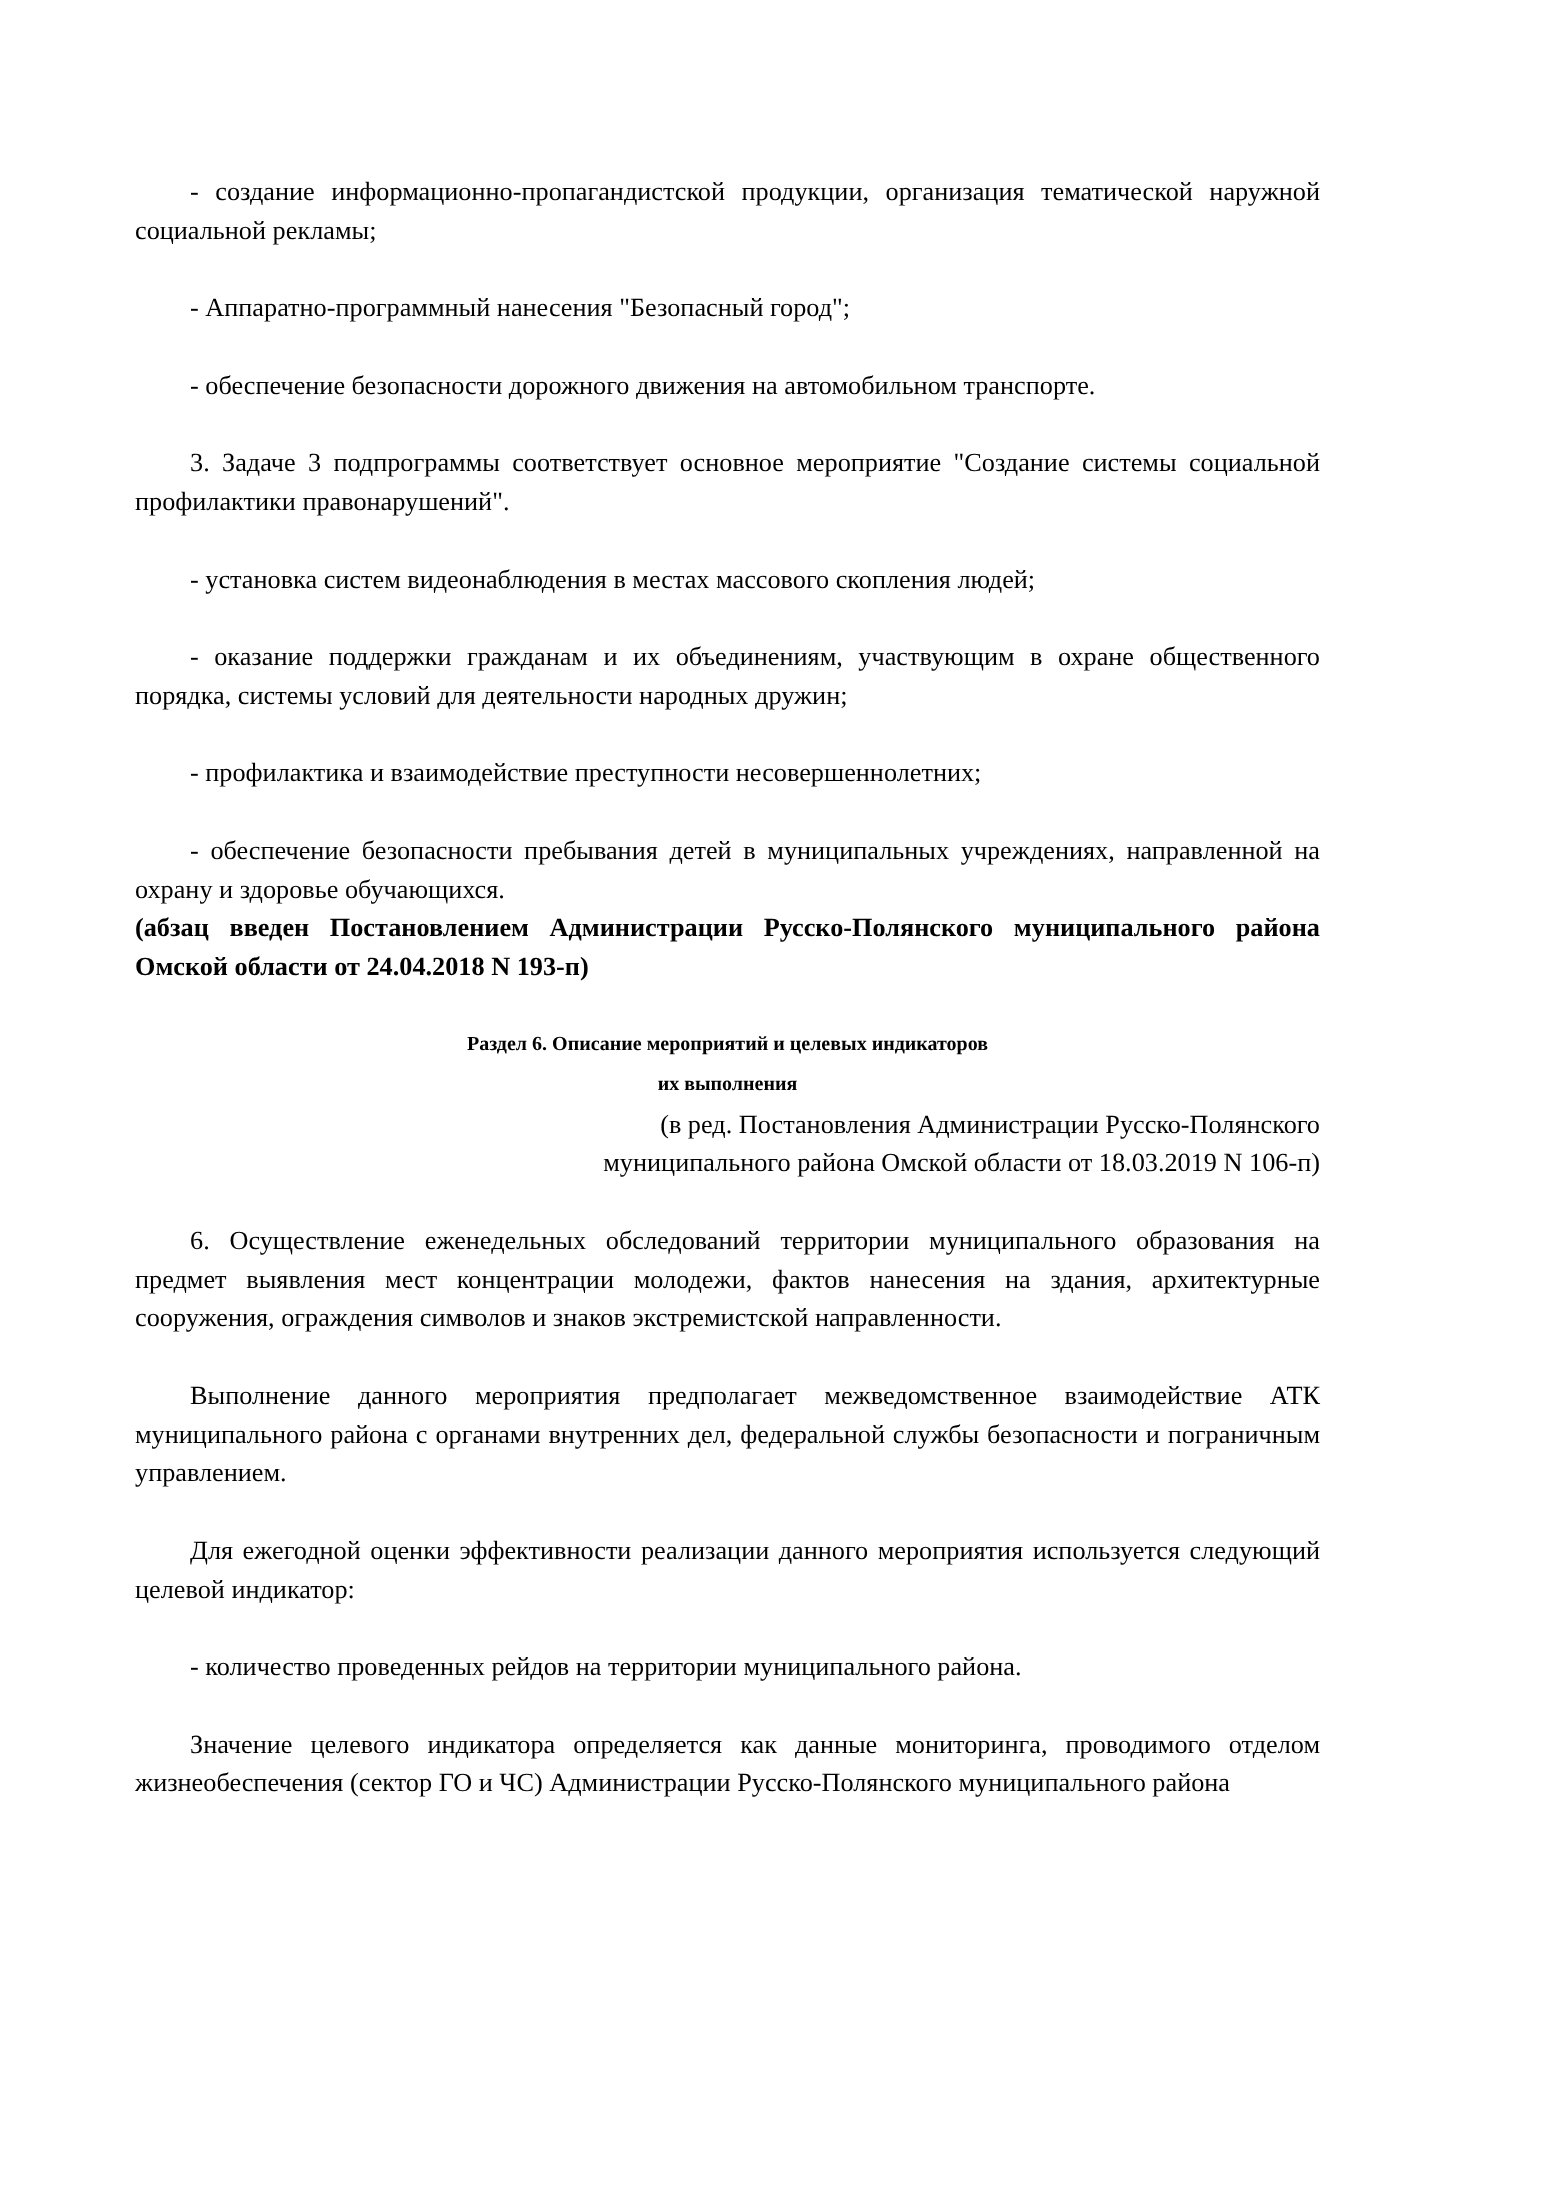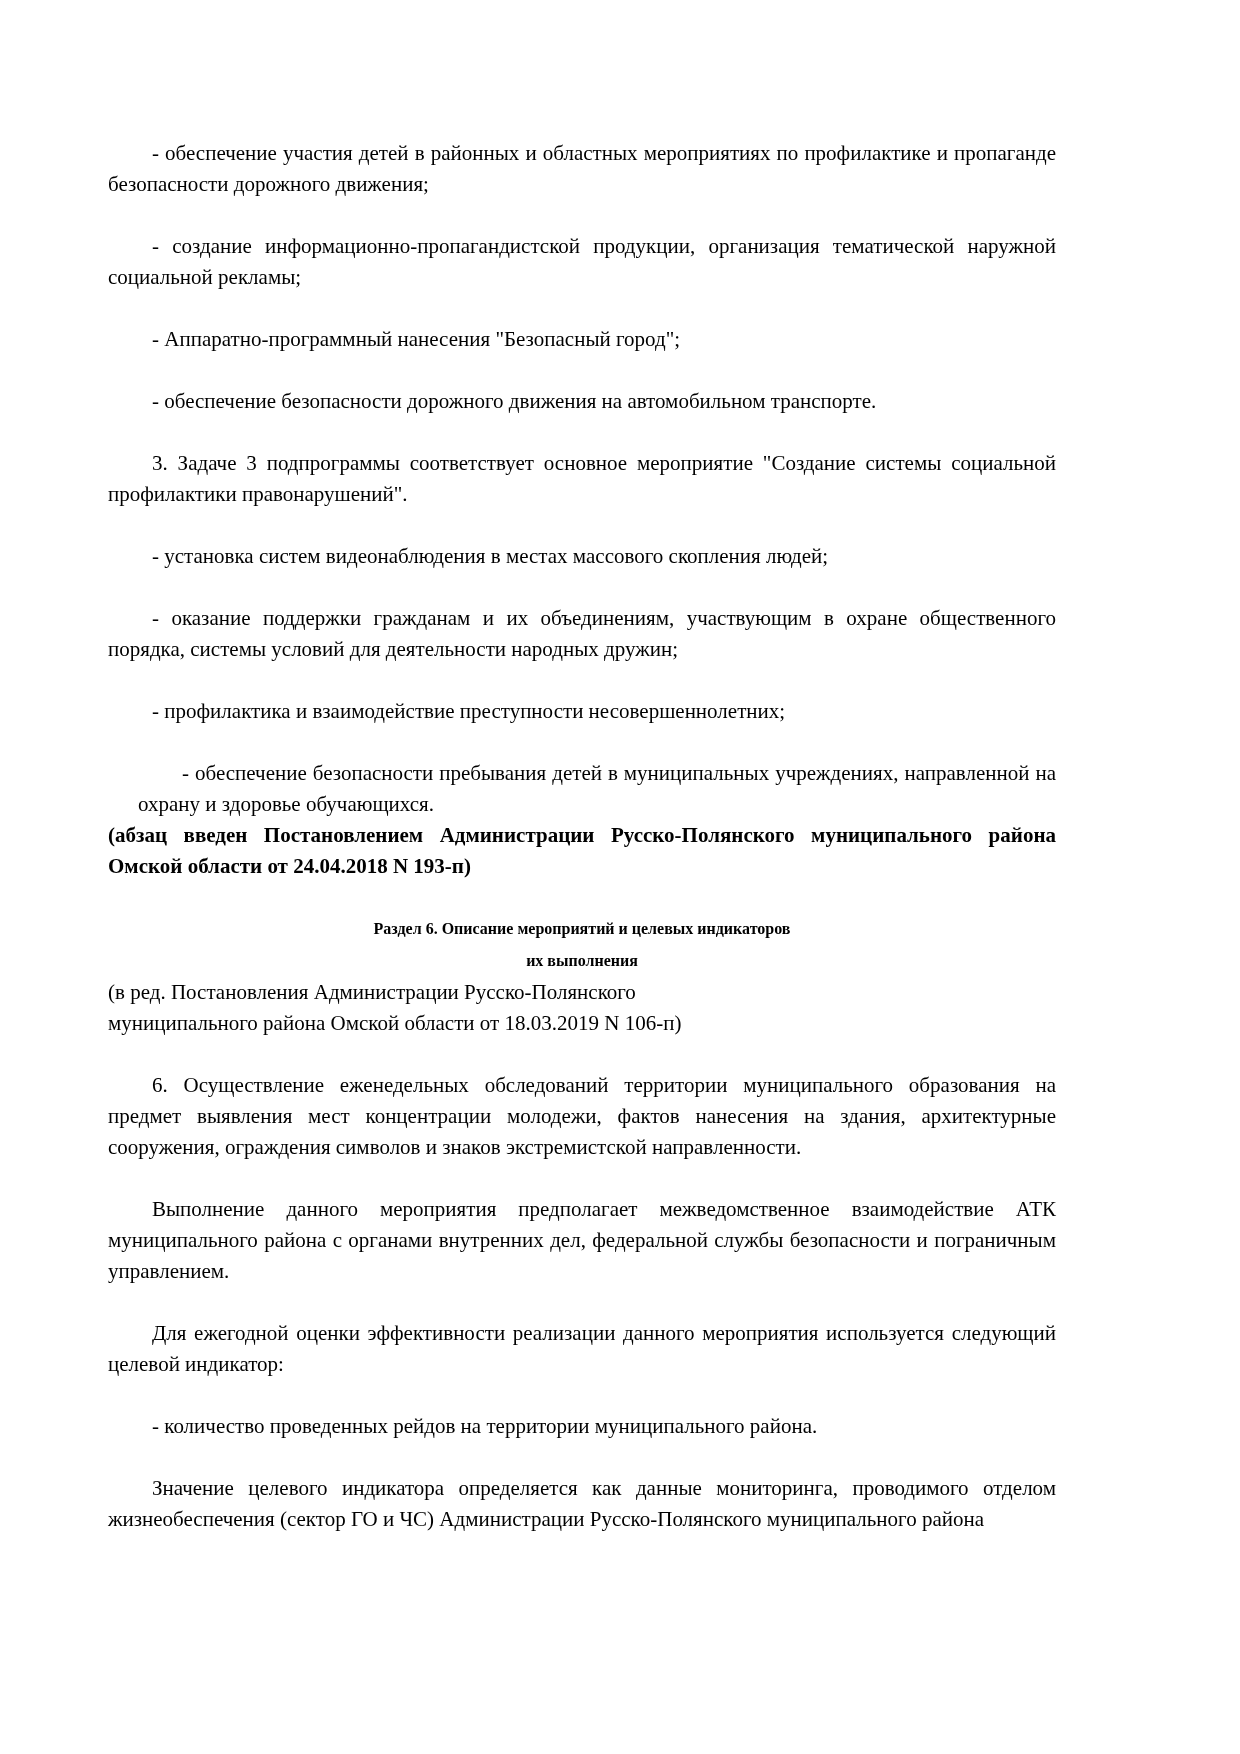--- a/index.html
+++ b/index.html
@@ -23,42 +23,40 @@
     margin: 0 0 31px 0;
     text-align: justify;
     text-indent: 44px;
   }
   .page p.no-indent {
     text-indent: 0;
     font-weight: bold;
   }
   .page p.attach {
     margin-bottom: 0;
-    margin-left: 30px;
   }
   .page .heading {
     margin: 6px 0 0 0;
     text-align: center;
     text-indent: 0;
     font-weight: bold;
     font-size: 16px;
     line-height: 32px;
     white-space: pre-line;
   }
   .page .center-note {
-    text-align: left;
+    text-align: right;
     text-indent: 0;
     white-space: pre-line;
   }
 </style>
 </head>
 <body>
 
 <div class="page">
-  <p>- обеспечение участия детей в районных и областных мероприятиях по профилактике и пропаганде безопасности дорожного движения;</p>
   <p>- создание информационно-пропагандистской продукции, организация тематической наружной социальной рекламы;</p>
   <p>- Аппаратно-программный нанесения "Безопасный город";</p>
   <p>- обеспечение безопасности дорожного движения на автомобильном транспорте.</p>
   <p>3. Задаче 3 подпрограммы соответствует основное мероприятие "Создание системы социальной профилактики правонарушений".</p>
   <p>- установка систем видеонаблюдения в местах массового скопления людей;</p>
   <p>- оказание поддержки гражданам и их объединениям, участвующим в охране общественного порядка, системы условий для деятельности народных дружин;</p>
   <p>- профилактика и взаимодействие преступности несовершеннолетних;</p>
   <p class="attach">- обеспечение безопасности пребывания детей в муниципальных учреждениях, направленной на охрану и здоровье обучающихся.</p>
   <p class="no-indent">(абзац введен Постановлением Администрации Русско-Полянского муниципального района Омской области от 24.04.2018 N 193-п)</p>
   <p class="heading">Раздел 6. Описание мероприятий и целевых индикаторов

